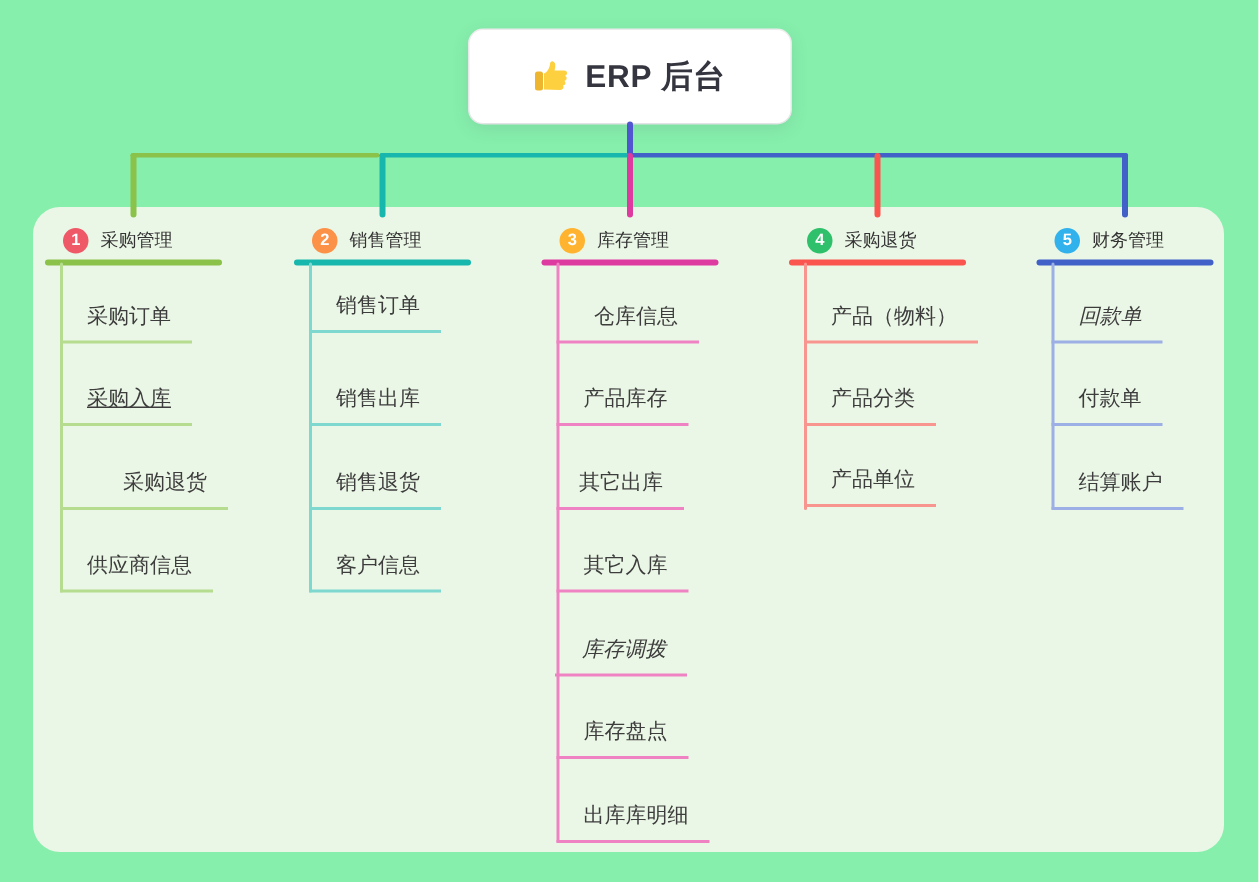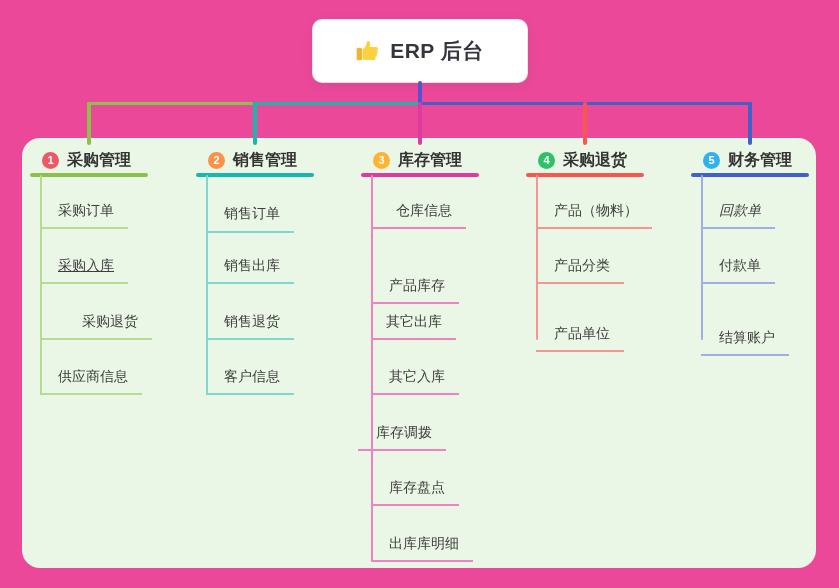--- a/index.html
+++ b/index.html
@@ -1,34 +1,34 @@
 <!DOCTYPE html>
 <html><head>
 <meta charset="utf-8">
 <style>
   html,body{margin:0;padding:0;background:#ffffff;}
   body{font-family:"Liberation Sans","DejaVu Sans",sans-serif;}
-  .stage{position:relative;width:839px;height:588px;background:#ec4899;overflow:hidden;}
+  .stage{position:relative;width:839px;height:588px;background:#86efac;overflow:hidden;}
   .panel{position:absolute;left:22px;top:138px;width:794px;height:430px;border-radius:18px;}
   .line{position:absolute;}
   .root-card{
     position:absolute;left:313px;top:20px;width:214px;height:62px;background:#ffffff;
     border-radius:9px;box-shadow:0 3px 12px rgba(60,80,90,.13), 0 0 0 1px #f2f2f2;
     display:flex;align-items:center;justify-content:center;gap:10px;cursor:pointer;
   }
   .root-title{font-size:21px;font-weight:600;color:#34353f;letter-spacing:.5px;}
   .branch-header{
     position:absolute;height:22px;display:flex;align-items:center;padding-left:12px;
     white-space:nowrap;cursor:pointer;
   }
   .badge{
     width:17px;height:17px;border-radius:50%;color:#fff;font-size:11px;font-weight:700;
     display:flex;align-items:center;justify-content:center;margin-right:8px;flex:0 0 auto;
   }
-  .branch-label{font-size:16px;font-weight:700;color:#333333;}
+  .branch-label{font-size:12px;font-weight:400;color:#333333;}
   .child{
     position:absolute;white-space:nowrap;font-size:14px;color:#3d3d3d;line-height:20px;
     padding:0 14px 7px 18px;cursor:pointer;text-align:right;
   }
 </style>
 </head>
 <body>
 
 <div class="stage">
   <div class="panel" style="background: rgb(235, 247, 230);"></div>
@@ -62,49 +62,49 @@
       <div class="child" style="left: 40px; top: 200px; border-bottom: 2px solid rgb(181, 220, 143);">采购订单</div>
       <div class="child" style="left: 40px; top: 255px; border-bottom: 2px solid rgb(181, 220, 143); text-decoration: underline;">采购入库</div>
       <div class="child" style="left: 40px; top: 311px; border-bottom: 2px solid rgb(181, 220, 143); padding-left: 42px;">采购退货</div>
       <div class="child" style="left: 40px; top: 366px; border-bottom: 2px solid rgb(181, 220, 143);">供应商信息</div>
       <div class="branch-header" style="left: 196px; top: 149px;">
         <span class="badge" style="background: rgb(252, 145, 72);">2</span>
         <span class="branch-label">销售管理</span>
       </div>
       <div class="line" style="left: 196px; top: 173px; width: 118px; height: 3.5px; background: rgb(24, 183, 174); border-radius: 2px;"></div>
       <div class="line" style="left: 206px; top: 175px; width: 2px; height: 220px; background: rgb(127, 216, 208); border-radius: 2px;"></div>
-      <div class="child" style="left: 206px; top: 204px; border-bottom: 2px solid rgb(127, 216, 208); font-family: Liberation Serif, serif;">销售订单</div>
+      <div class="child" style="left: 206px; top: 193px; border-bottom: 2px solid rgb(127, 216, 208);">销售订单</div>
       <div class="child" style="left: 206px; top: 255px; border-bottom: 2px solid rgb(127, 216, 208);">销售出库</div>
       <div class="child" style="left: 206px; top: 311px; border-bottom: 2px solid rgb(127, 216, 208);">销售退货</div>
       <div class="child" style="left: 206px; top: 366px; border-bottom: 2px solid rgb(127, 216, 208);">客户信息</div>
       <div class="branch-header" style="left: 361px; top: 149px;">
         <span class="badge" style="background: rgb(255, 179, 46);">3</span>
         <span class="branch-label">库存管理</span>
       </div>
       <div class="line" style="left: 361px; top: 173px; width: 118px; height: 3.5px; background: rgb(221, 59, 159); border-radius: 2px;"></div>
       <div class="line" style="left: 371px; top: 175px; width: 2px; height: 387px; background: rgb(239, 130, 195); border-radius: 2px;"></div>
       <div class="child" style="left: 371px; top: 200px; border-bottom: 2px solid rgb(239, 130, 195); padding-left: 25px;">仓库信息</div>
-      <div class="child" style="left: 371px; top: 255px; border-bottom: 2px solid rgb(239, 130, 195); margin-top: 20px;">产品库存</div>
+      <div class="child" style="left: 371px; top: 255px; border-bottom: 2px solid rgb(239, 130, 195);">产品库存</div>
       <div class="child" style="left: 371px; top: 311px; border-bottom: 2px solid rgb(239, 130, 195); padding-left: 15px;">其它出库</div>
       <div class="child" style="left: 371px; top: 366px; border-bottom: 2px solid rgb(239, 130, 195);">其它入库</div>
-      <div class="child" style="left: 358px; top: 422px; border-bottom: 2px solid rgb(239, 130, 195);">库存调拨</div>
+      <div class="child" style="left: 370px; top: 422px; border-bottom: 2px solid rgb(239, 130, 195); font-style: italic;">库存调拨</div>
       <div class="child" style="left: 371px; top: 477px; border-bottom: 2px solid rgb(239, 130, 195);">库存盘点</div>
       <div class="child" style="left: 371px; top: 533px; border-bottom: 2px solid rgb(239, 130, 195);">出库库明细</div>
       <div class="branch-header" style="left: 526px; top: 149px;">
         <span class="badge" style="background: rgb(46, 192, 106);">4</span>
         <span class="branch-label">采购退货</span>
       </div>
       <div class="line" style="left: 526px; top: 173px; width: 118px; height: 3.5px; background: rgb(250, 85, 78); border-radius: 2px;"></div>
       <div class="line" style="left: 536px; top: 175px; width: 2px; height: 165px; background: rgb(249, 149, 143); border-radius: 2px;"></div>
       <div class="child" style="left: 536px; top: 200px; border-bottom: 2px solid rgb(249, 149, 143);">产品（物料）</div>
       <div class="child" style="left: 536px; top: 255px; border-bottom: 2px solid rgb(249, 149, 143);">产品分类</div>
-      <div class="child" style="left: 536px; top: 323px; border-bottom: 2px solid rgb(249, 149, 143);">产品单位</div>
+      <div class="child" style="left: 536px; top: 309px; border-bottom: 2px solid rgb(249, 149, 143);">产品单位</div>
       <div class="branch-header" style="left: 691px; top: 149px;">
         <span class="badge" style="background: rgb(50, 178, 236);">5</span>
         <span class="branch-label">财务管理</span>
       </div>
       <div class="line" style="left: 691px; top: 173px; width: 118px; height: 3.5px; background: rgb(65, 97, 200); border-radius: 2px;"></div>
       <div class="line" style="left: 701px; top: 175px; width: 2px; height: 165px; background: rgb(156, 176, 230); border-radius: 2px;"></div>
       <div class="child" style="left: 701px; top: 200px; border-bottom: 2px solid rgb(156, 176, 230); font-style: italic;">回款单</div>
       <div class="child" style="left: 701px; top: 255px; border-bottom: 2px solid rgb(156, 176, 230);">付款单</div>
-      <div class="child" style="left: 701px; top: 327px; border-bottom: 2px solid rgb(156, 176, 230);">结算账户</div>
+      <div class="child" style="left: 701px; top: 311px; border-bottom: 2px solid rgb(156, 176, 230);">结算账户</div>
     </div>
 </div>
 
 </body></html>

